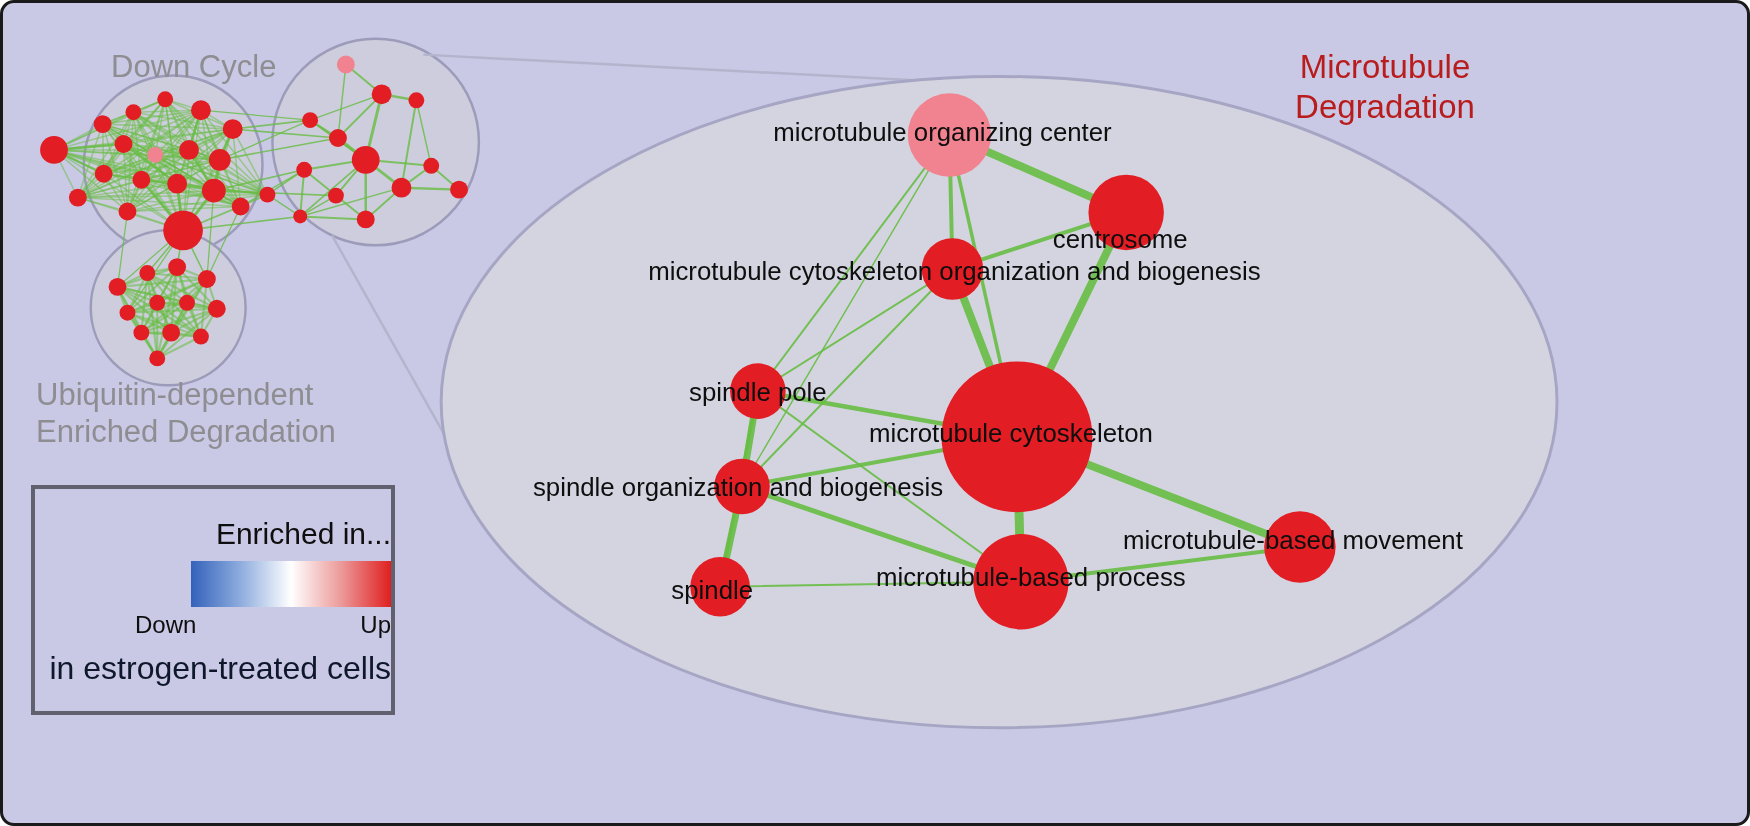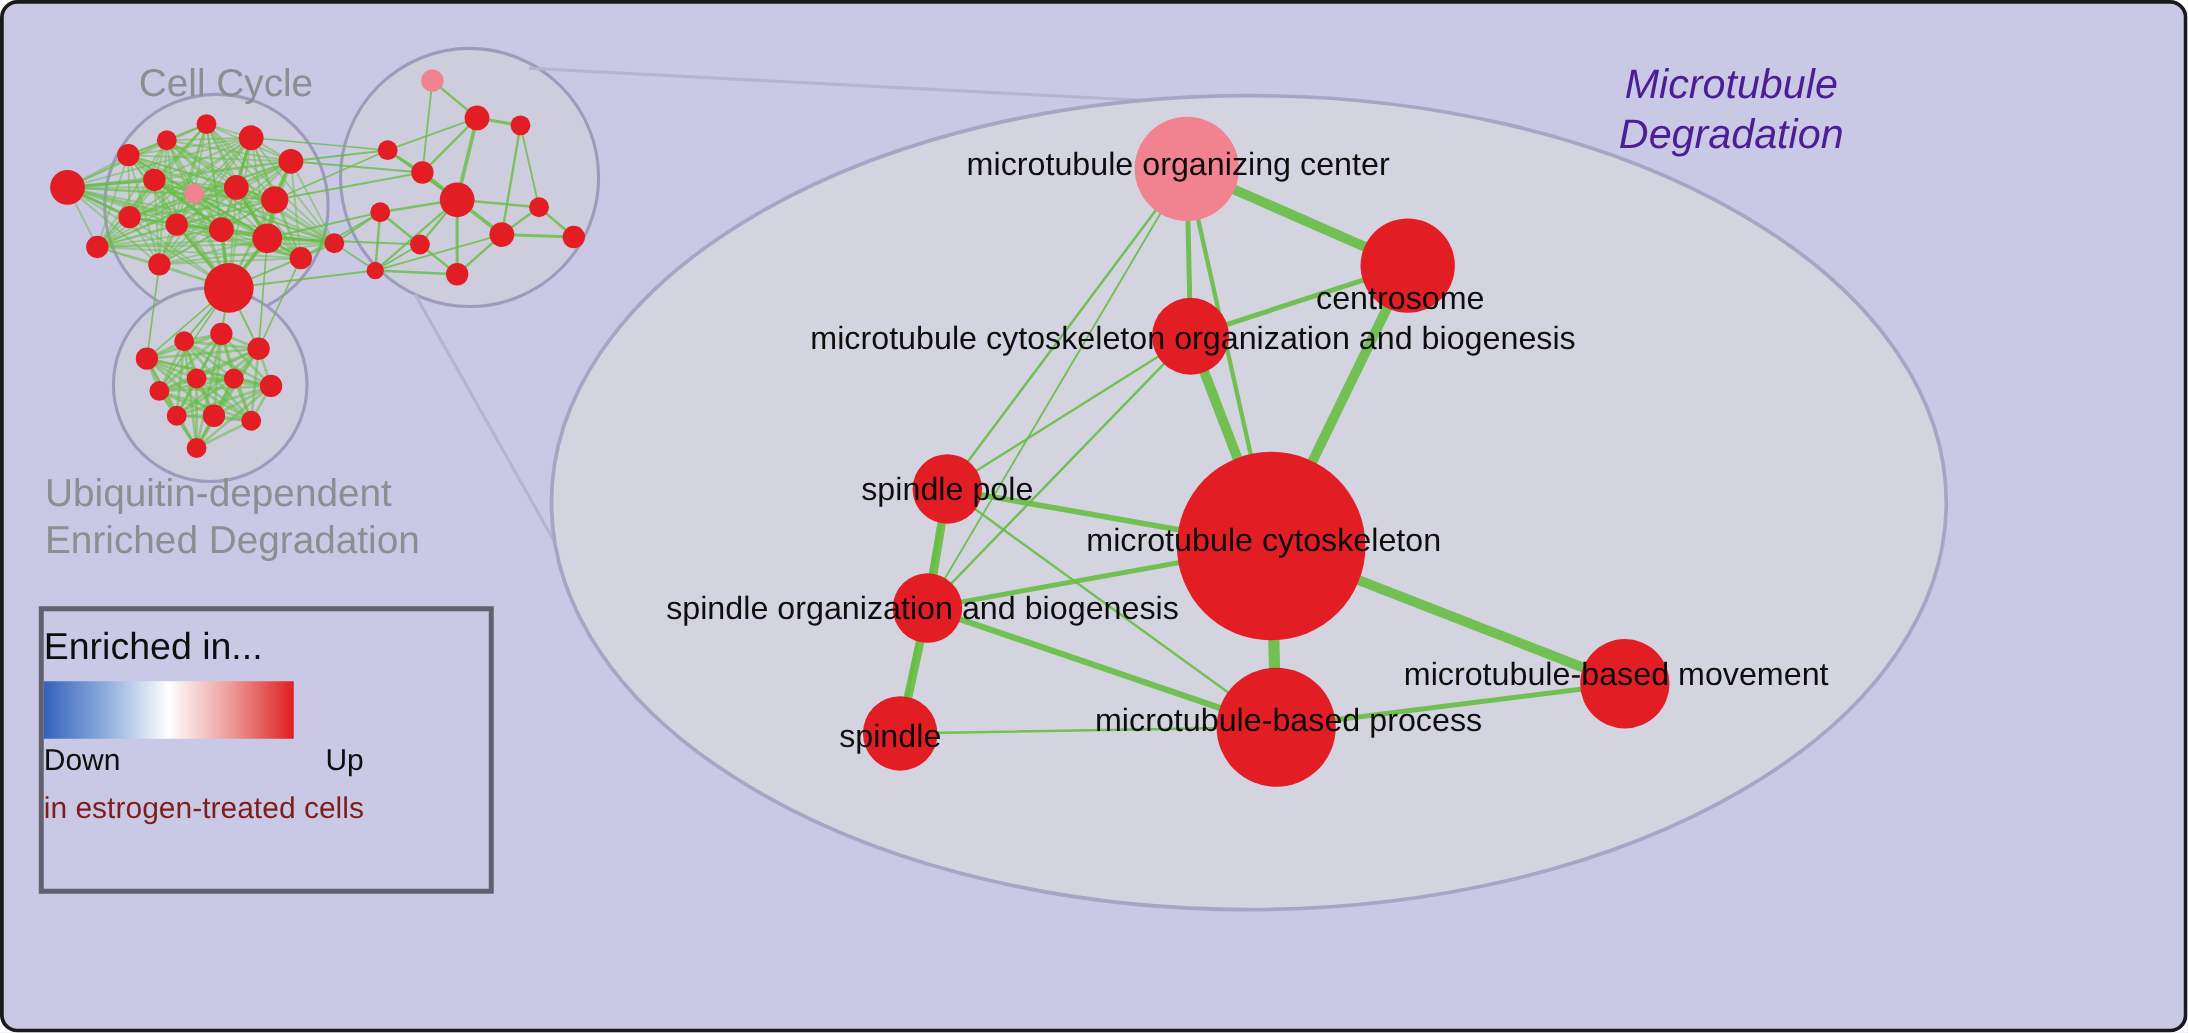--- a/index.html
+++ b/index.html
@@ -20,50 +20,49 @@
   }
   .label-gray {
     position:absolute;
     color:#8d8d92;
     font-size:31px;
     line-height:1.18;
     white-space:nowrap;
   }
   .label-black {
     position:absolute;
-    color:#4c1d95;
+    color:#b91c1c;
     font-size:33px;
     line-height:1.22;
-    font-style:italic;
   }
   .legend {
     position:absolute;
     left:28px; top:482px;
     width:364px; height:230px;
     box-sizing:border-box;
     border:4px solid #60606e;
     display:flex;
     flex-direction:column;
-    align-items:flex-start;
-    padding-top:12px;
+    align-items:flex-end;
+    padding-top:28px;
   }
   .legend-title { font-size:30px; color:#0e0e0e; }
   .legend-gradient {
     width:200px; height:46px;
     margin:10px 0 4px 0;
   }
   .legend-row {
     width:256px;
     display:flex;
     justify-content:space-between;
     font-size:24px;
     color:#0e0e0e;
     margin-bottom:8px;
   }
-  .legend-sub { font-size:24px; color:#7f1d1d; line-height:1.35; }
+  .legend-sub { font-size:32px; color:#0f172a; line-height:1.35; }
 </style>
 </head>
 <body>
 
 <div class="canvas" style="background: rgb(201, 201, 230);">
 
   <svg id="net" class="net-svg" viewBox="0 0 1750 826">
       <circle cx="168" cy="163" r="90" fill="#cdcddd" stroke="#9c9cba" stroke-width="2.5"></circle>
       <circle cx="372" cy="140" r="104" fill="#cdcddd" stroke="#9c9cba" stroke-width="2.5"></circle>
       <circle cx="163" cy="307" r="78" fill="#cdcddd" stroke="#9c9cba" stroke-width="2.5"></circle>
@@ -441,21 +440,21 @@
       <text x="1122" y="238" text-anchor="middle" dominant-baseline="central" class="node-label">centrosome</text>
       <text x="955" y="270" text-anchor="middle" dominant-baseline="central" class="node-label">microtubule cytoskeleton organization and biogenesis</text>
       <text x="757" y="392" text-anchor="middle" dominant-baseline="central" class="node-label">spindle pole</text>
       <text x="1012" y="433" text-anchor="middle" dominant-baseline="central" class="node-label">microtubule cytoskeleton</text>
       <text x="737" y="488" text-anchor="middle" dominant-baseline="central" class="node-label">spindle organization and biogenesis</text>
       <text x="1296" y="541" text-anchor="middle" dominant-baseline="central" class="node-label">microtubule-based movement</text>
       <text x="1032" y="578" text-anchor="middle" dominant-baseline="central" class="node-label">microtubule-based process</text>
       <text x="711" y="591" text-anchor="middle" dominant-baseline="central" class="node-label">spindle</text>
     </svg>
 
-  <div class="label-gray" style="left:108px; top:46px;">Cell Cycle</div>
+  <div class="label-gray" style="left:108px; top:46px;">Down Cycle</div>
 
   <div class="label-gray" style="left:33px; top:374px;">
     <div>Ubiquitin-dependent</div>
     <div>Enriched Degradation</div>
   </div>
 
   <div class="label-black" style="left:1276px; top:44px; width:212px; text-align:center;">
     <div>Microtubule</div>
     <div>Degradation</div>
   </div>

